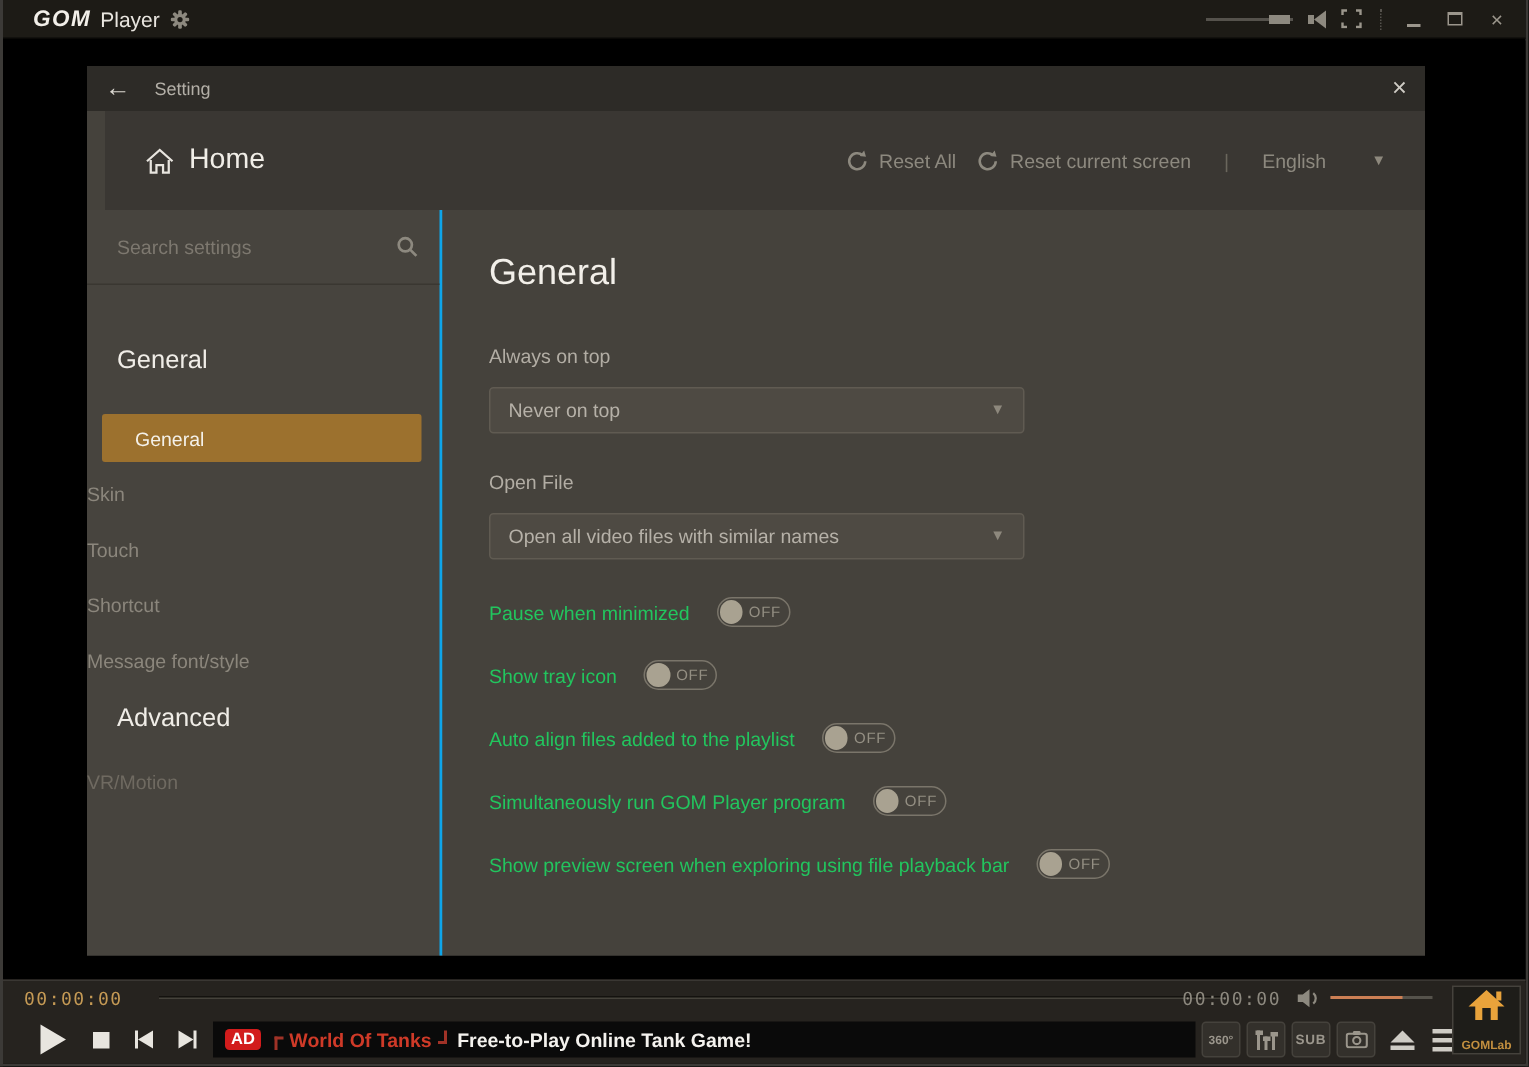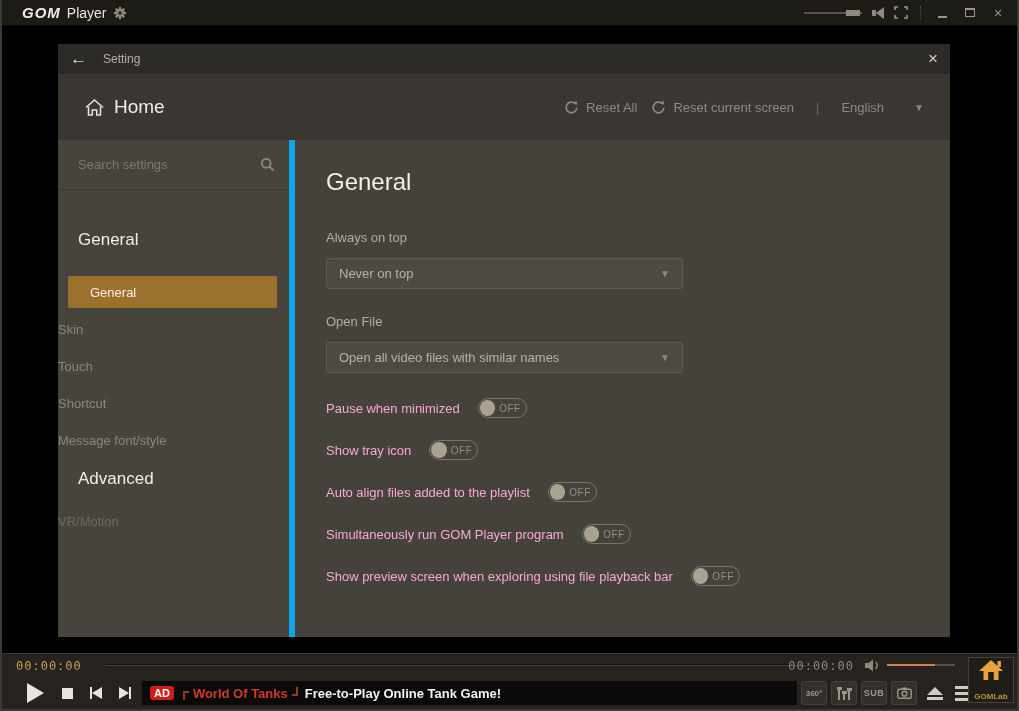--- a/index.html
+++ b/index.html
@@ -30,51 +30,51 @@
   
   .video-area { position:absolute; top:27px; left:0; right:0; height:628px; background:#000; }
 
   
   .dialog { position:absolute; left:56px; top:17px; width:892px; height:593px; background:#45423c; }
   .dlg-titlebar { height:30px; background:#2d2b27; display:flex; align-items:center; padding:0 12px 0 12px; }
   .back-arrow { color:#d9d6cf; font-size:17px; margin-right:16px; cursor:default; }
   .dlg-title { color:#b3afa7; font-size:12px; }
   .dlg-close { margin-left:auto; color:#cfccc5; font-size:17px; cursor:default; }
 
-  .dlg-header { height:66px; background:#3a3733; display:flex; align-items:center; padding:0 26px; }
+  .dlg-header { height:66px; background:#3a3733; display:flex; align-items:center; padding:0 26px;margin-left:12px; }
   .home-group { display:flex; align-items:center; gap:9px; }
   .home-label { color:#f0ede7; font-size:19px; }
   .hdr-right { margin-left:auto; display:flex; align-items:center; gap:14px; }
   .reset-btn { display:flex; align-items:center; gap:7px; color:#8d897f; font-size:13px; cursor:default; }
   .hdr-divider { color:#6a665d; font-size:13px; margin:0 8px; }
   .lang-select { display:flex; align-items:center; gap:30px; color:#8d897f; font-size:13px; cursor:default; }
   .caret { color:#8d887d; font-size:10px; }
 
   .dlg-body { display:flex; height:497px; }
 
   
-  .sidebar { width:237px; height:100%; background:#47443e; border-right:6px solid #0ea5e9; }
+  .sidebar { width:237px; height:100%; background:#47443e; border-right:2px solid #0ea5e9; }
   .search-row { height:50px; border-bottom:1px solid #3a3731; display:flex; align-items:center; padding:0 14px 0 20px; }
   .search-input { flex:1; background:transparent; border:none; outline:none; color:#a8a399; font-size:13px; }
   .search-input::placeholder { color:#7d786f; }
   .section-h { color:#f0ede7; font-size:17px; padding:0 20px; margin-top:40px; margin-bottom:26px; }
   .side-item { height:37px; display:flex; align-items:center; color:#8b867c; font-size:13px; cursor:default; }
   .side-item.selected { height:32px; margin:0 12px 3px 10px; padding-left:22px; background:#9c712e; border-radius:2px; color:#f4f1ea; }
   .side-item.dim { color:#6f6a61; }
   .section-h.advanced { margin-top:10px; margin-bottom:14px; }
 
   
   .content { flex:1; padding:28px 0 0 31px; background:#45423c; }
   .page-title { color:#f2efe9; font-size:24px; font-weight:normal; margin-bottom:34px; }
   .field-label { color:#b2ada4; font-size:13px; margin-bottom:13px; }
   .dropdown { width:357px; height:31px; background:#4e4a43; border:1px solid #605b52; border-radius:3px;
               display:flex; align-items:center; padding:0 12px; margin-bottom:25px; cursor:default; }
   .dropdown .val { color:#b6b1a8; font-size:13px; flex:1; }
   .toggle-row { display:flex; align-items:center; height:20px; margin-bottom:22px; }
-  .toggle-row .t-label { color:#f9a8d4; font-size:13px; }
+  .toggle-row .t-label { color:#22c55e; font-size:13px; }
   .toggle { width:49px; height:20px; border:1px solid #7a756a; border-radius:10px; margin-left:18px;
             display:flex; align-items:center; padding:0 5px 0 1px; cursor:default; }
   .knob { width:16px; height:16px; border-radius:50%; background:#a9a291; }
   .t-state { color:#948f83; font-size:10px; margin-left:4px; letter-spacing:0.5px; }
 
   
   .player-bar { position:absolute; left:0; right:0; bottom:0; height:56px; background:#26231f; border-top:1px solid #3a3733; }
   .seek-row { position:relative; height:23px; }
   .time { font-family:"DejaVu Sans Mono", monospace; font-size:12px; letter-spacing:1px; }
   .time-elapsed { position:absolute; left:14px; top:5px; color:#c59a55; }

